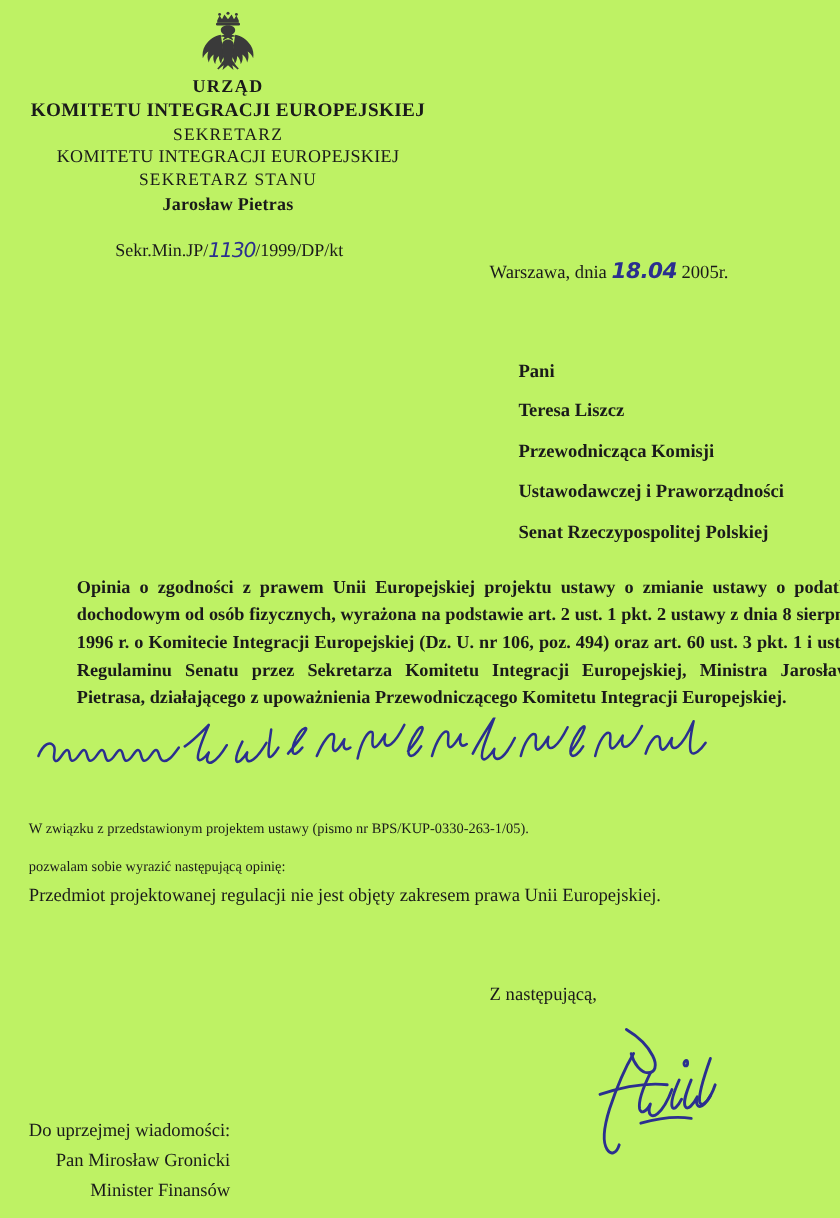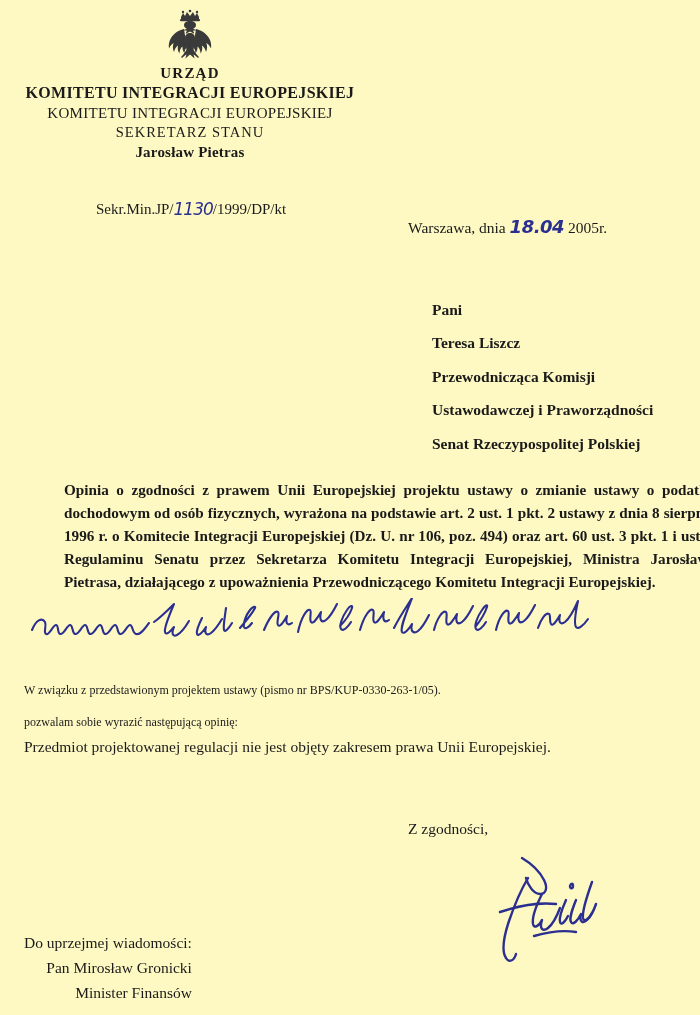--- a/index.html
+++ b/index.html
@@ -4,21 +4,21 @@
 <style>
   html, body {
     margin: 0;
     padding: 0;
     background: #b9b9b9;
   }
   .page {
     position: relative;
     width: 700px;
     height: 1015px;
-    background: #fef9c3;
+    background: #bef264;
     overflow: hidden;
     font-family: "Liberation Serif", serif;
     color: #1a1a1a;
   }
   
   .emblem-wrap {
     position: absolute;
     left: 0;
     top: 8px;
     width: 380px;
@@ -195,20 +195,21 @@
           <path d="M26 45 l-4 4 l1 1 l4 -3.6 Z"></path>
           <path d="M36 45 l4 4 l-1 1 l-4 -3.6 Z"></path>
         </g>
       </svg>
     </span>
   </div>
 
   <div class="header-block">
     <div class="h-urzad">URZĄD</div>
     <div class="h-komitet1">KOMITETU INTEGRACJI EUROPEJSKIEJ</div>
+    <div class="h-sekretarz">SEKRETARZ</div>
     <div class="h-komitet2">KOMITETU INTEGRACJI EUROPEJSKIEJ</div>
     <div class="h-sekretarzstanu">SEKRETARZ STANU</div>
     <div class="h-name">Jarosław Pietras</div>
   </div>
 
   <div class="refno">
     <span>Sekr.Min.JP/</span><span class="hand-ref">1130</span><span>/1999/DP/kt</span>
   </div>
 
   <div class="placedate">
@@ -248,21 +249,21 @@
     </svg>
   </span>
 
   <div class="body1">
     <span>W związku z przedstawionym projektem ustawy (pismo nr  BPS/KUP-0330-263-1/05).</span>
     <span class="l2">pozwalam sobie wyrazić następującą opinię:</span>
   </div>
 
   <div class="body2">Przedmiot projektowanej regulacji nie jest objęty zakresem prawa Unii Europejskiej.</div>
 
-  <div class="closing">Z zgodności,</div>
+  <div class="closing">Z następującą,</div>
 
   <span class="sig-svg sig-bottom">
     <svg width="140" height="120" viewBox="0 0 140 120" aria-hidden="true">
       <g fill="none" stroke="#2b2f8f" stroke-width="2.4" stroke-linecap="round" stroke-linejoin="round">
         <path d="M52 10 c10 6 18 14 22 22 c4 8 2 14 -4 14 c-6 0 -12 -8 -14 -16"></path>
         <path d="M58 30 c-6 10 -14 28 -20 46 c-5 16 -6 28 -2 34 c3 5 8 3 10 -4"></path>
         <path d="M30 64 c18 -6 38 -10 56 -8"></path>
         <path d="M72 46 c-6 12 -10 24 -9 30 c1 5 6 2 9 -4 c-3 9 1 12 6 8 c5 -4 9 -12 12 -20"></path>
         <path d="M96 52 c-4 9 -7 18 -6 22 c1 4 5 0 8 -6"></path>
         <path d="M100 38 c1 -3 3 -3 3 0 c0 3 -3 3 -3 0 z"></path>

